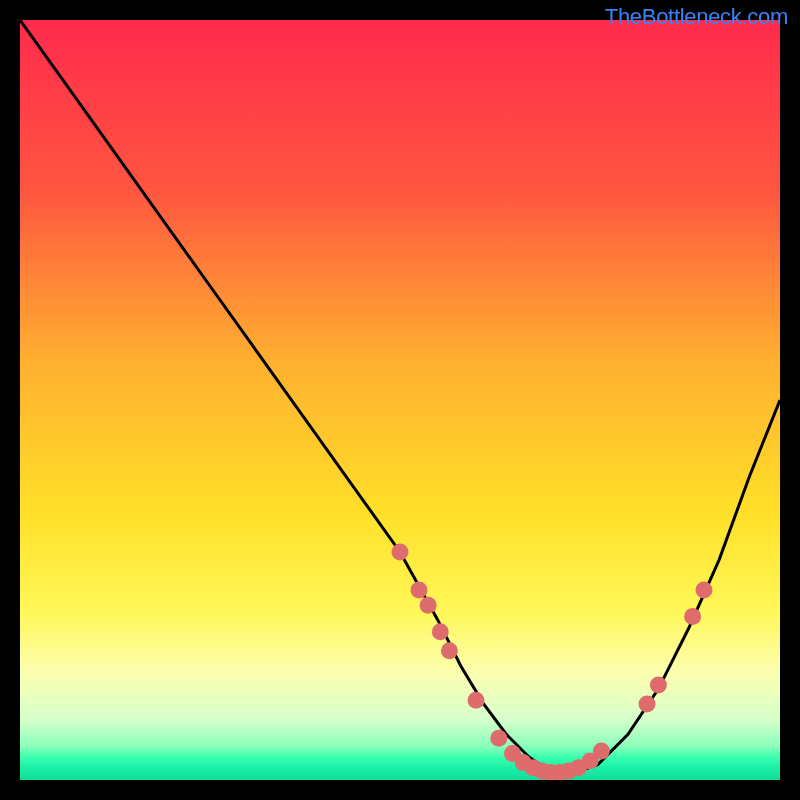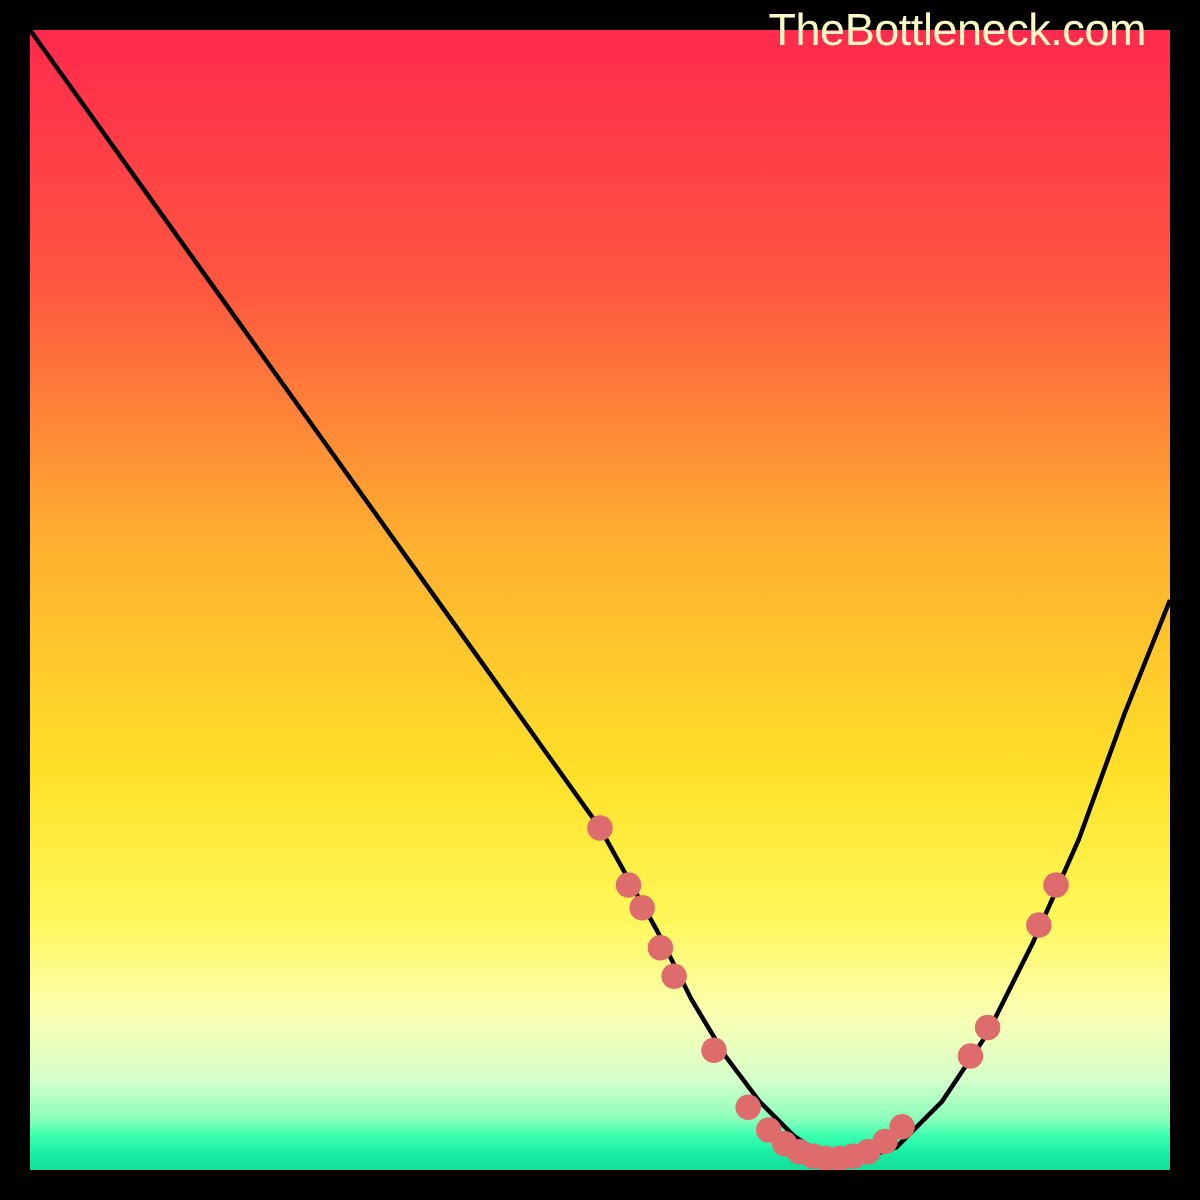--- a/index.html
+++ b/index.html
@@ -15,23 +15,23 @@
     position: absolute;
     left: 20px;
     top: 20px;
     width: 760px;
     height: 760px;
     background: #000;
   }
   .watermark {
     position: absolute;
     top: 4px;
-    right: 36px;
-    color: #fef9c3;
-    font-size: 30px;
+    right: 12px;
+    color: #3b82f6;
+    font-size: 22px;
     font-weight: 500;
     letter-spacing: -0.3px;
     z-index: 5;
   }
   svg { display: block; }
 </style>
 </head>
 <body>
 
 <div class="watermark">TheBottleneck.com</div>

